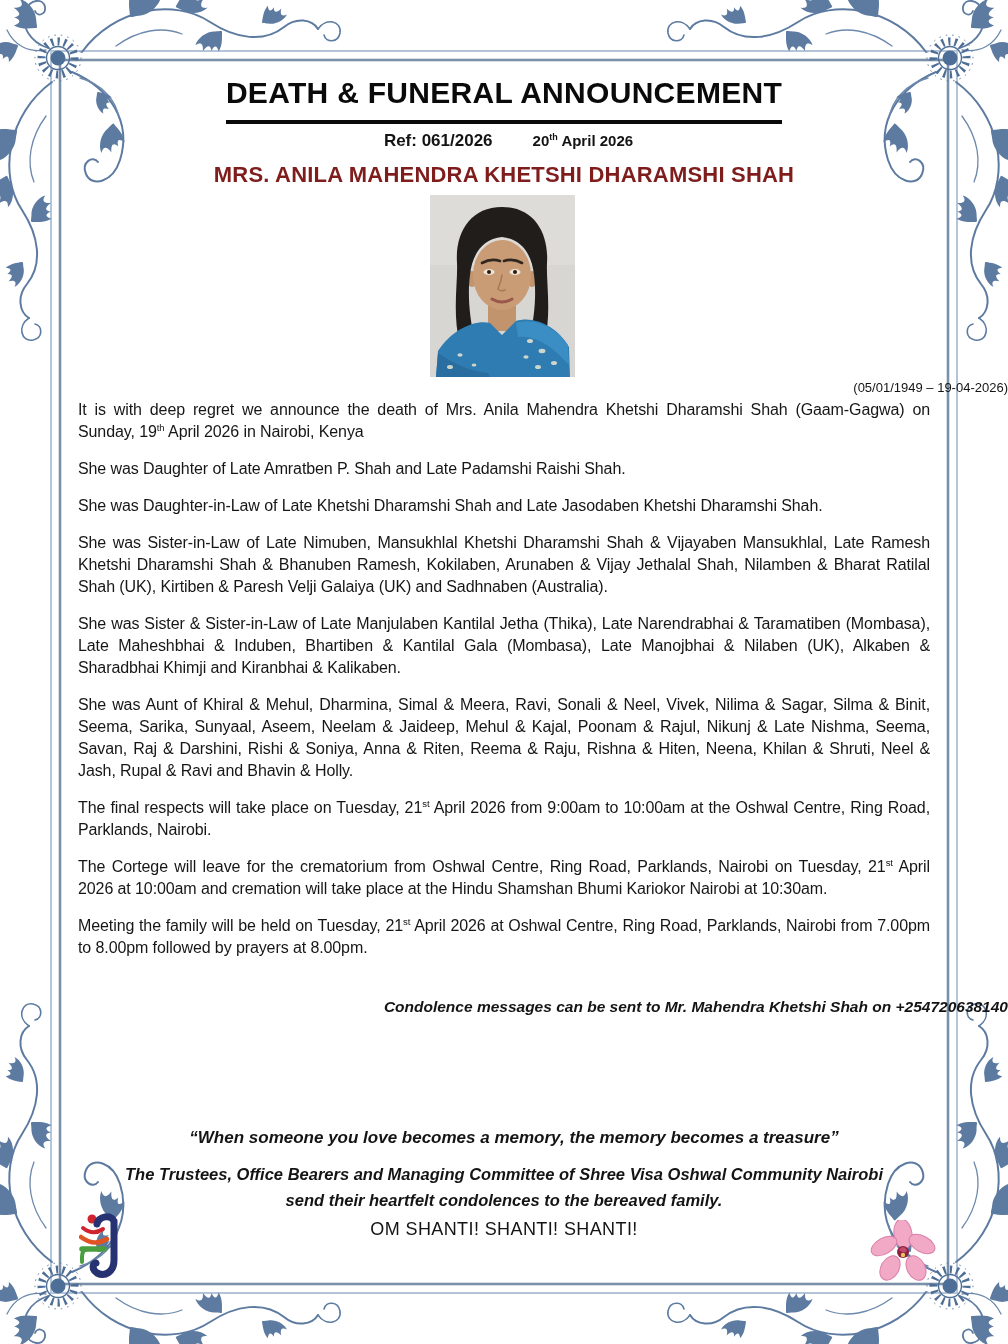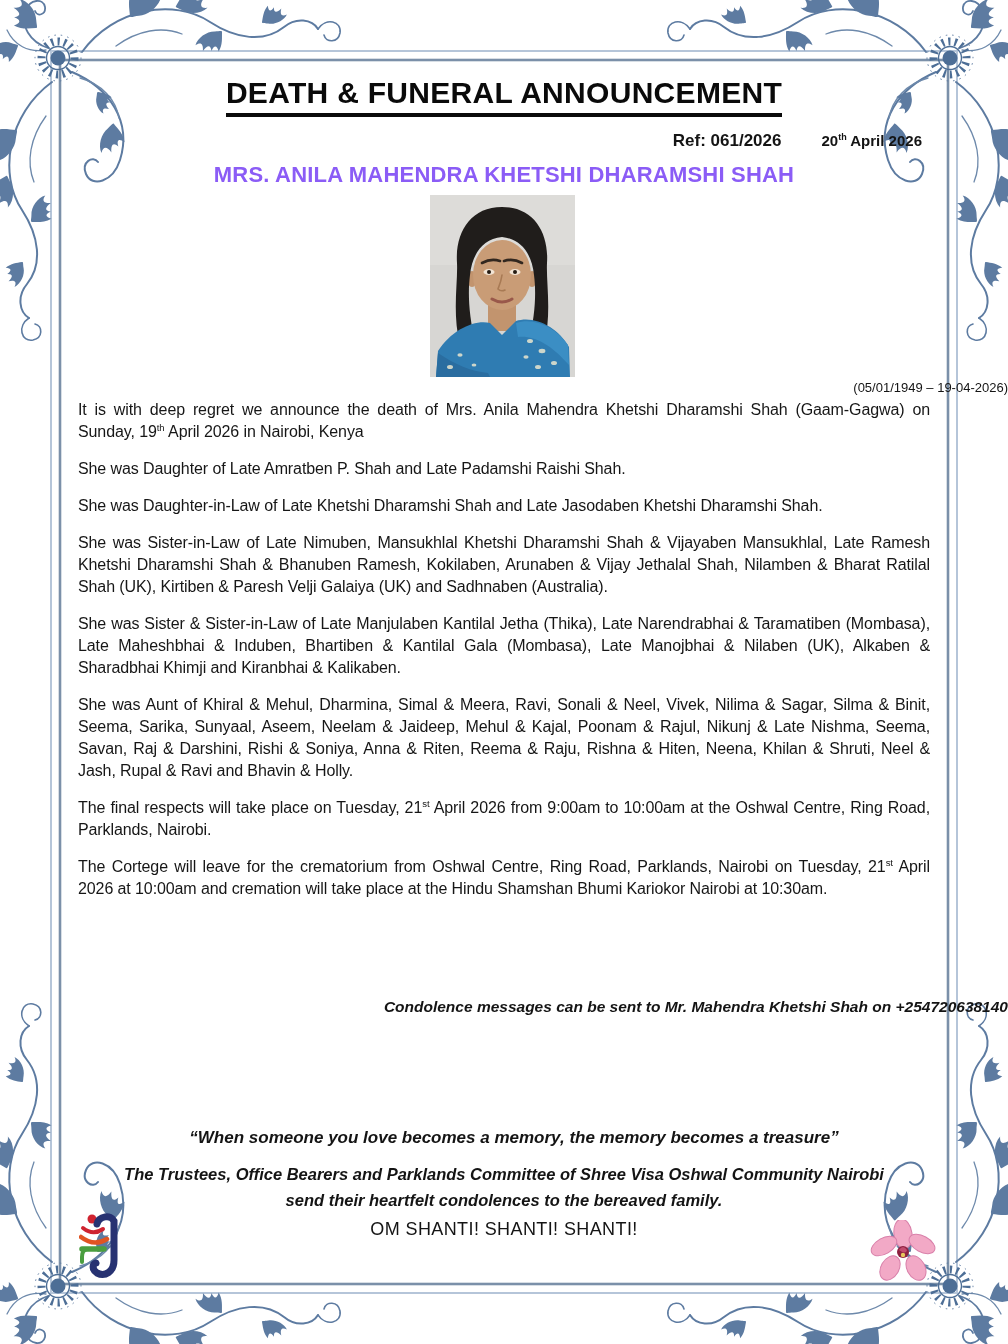--- a/index.html
+++ b/index.html
@@ -17,28 +17,28 @@
   .orn13{fill:none;stroke:#6d89ab;stroke-width:1.3;stroke-linecap:round;}
   #leafShape{fill:#5d7ba1;}
   .ros-fill{fill:#4d6e96;}
   .ros-ring{fill:none;stroke:#4d6e96;stroke-width:1.4;}
   .ros-spiky{fill:none;stroke:#4d6e96;stroke-width:8;stroke-dasharray:2.2 4.2;}
   .ros-dots{fill:none;stroke:#5d7ba1;stroke-width:1;stroke-dasharray:1.5 5;}
   
   .content{position:absolute;inset:0;z-index:2;}
   .title-wrap{position:absolute;top:76px;left:0;right:0;text-align:center;}
   .title{display:inline-block;font-size:30px;font-weight:bold;letter-spacing:.3px;
-         border-bottom:4px solid #0a0a0a;padding-bottom:3px;color:#0a0a0a;}
+         border-bottom:4px solid #0a0a0a;padding-bottom:10px;color:#0a0a0a;}
   .refdate{position:absolute;top:131px;left:95px;right:86px;display:flex;
-           justify-content:flex-end;align-items:baseline;font-weight:bold;gap:40px;}
+           justify-content:center;align-items:baseline;font-weight:bold;gap:40px;}
   .ref{font-size:17px;}
   .date{font-size:15px;}
   .date sup{font-size:60%;line-height:0;vertical-align:super;}
   .name{position:absolute;top:162px;left:0;right:0;text-align:center;
-        font-size:22px;font-weight:bold;letter-spacing:.2px;color:#8b5cf6;}
+        font-size:22px;font-weight:bold;letter-spacing:.2px;color:#7f1d1d;}
   .photo{position:absolute;left:430px;top:195px;width:145px;height:182px;}
   .caption{position:absolute;top:380px;left:0;right:0;text-align:right;font-size:13px;}
   .paras{position:absolute;top:399px;left:78px;width:852px;}
   .body-p{margin:0 0 15px 0;font-size:16px;line-height:22px;text-align:justify;
           letter-spacing:-.1px;color:#161616;}
   .body-p sup{font-size:60%;line-height:0;vertical-align:super;}
   .condolence{position:absolute;top:998px;left:0;right:0;text-align:right;
               font-size:15.5px;font-weight:bold;font-style:italic;}
   .quote{position:absolute;top:1128px;left:0;right:0;text-align:center;
          font-size:17px;font-weight:bold;font-style:italic;padding-left:20px;}
@@ -147,28 +147,29 @@
 
     <div class="paras">
         <p class="body-p"><span>It is with deep regret we announce the death of Mrs. Anila Mahendra Khetshi Dharamshi Shah (Gaam-Gagwa) on Sunday, 19</span><sup>th</sup><span> April 2026 in Nairobi, Kenya</span></p>
         <p class="body-p"><span>She was Daughter of Late Amratben P. Shah and Late Padamshi Raishi Shah.</span></p>
         <p class="body-p"><span>She was Daughter-in-Law of Late Khetshi Dharamshi Shah and Late Jasodaben Khetshi Dharamshi Shah.</span></p>
         <p class="body-p"><span>She was Sister-in-Law of Late Nimuben, Mansukhlal Khetshi Dharamshi Shah &amp; Vijayaben Mansukhlal, Late Ramesh Khetshi Dharamshi Shah &amp; Bhanuben Ramesh, Kokilaben, Arunaben &amp; Vijay Jethalal Shah, Nilamben &amp; Bharat Ratilal Shah (UK), Kirtiben &amp; Paresh Velji Galaiya (UK) and Sadhnaben (Australia).</span></p>
         <p class="body-p"><span>She was Sister &amp; Sister-in-Law of Late Manjulaben Kantilal Jetha (Thika), Late Narendrabhai &amp; Taramatiben (Mombasa), Late Maheshbhai &amp; Induben, Bhartiben &amp; Kantilal Gala (Mombasa), Late Manojbhai &amp; Nilaben (UK), Alkaben &amp; Sharadbhai Khimji and Kiranbhai &amp; Kalikaben.</span></p>
         <p class="body-p"><span>She was Aunt of Khiral &amp; Mehul, Dharmina, Simal &amp; Meera, Ravi, Sonali &amp; Neel, Vivek, Nilima &amp; Sagar, Silma &amp; Binit, Seema, Sarika, Sunyaal, Aseem, Neelam &amp; Jaideep, Mehul &amp; Kajal, Poonam &amp; Rajul, Nikunj &amp; Late Nishma, Seema, Savan, Raj &amp; Darshini, Rishi &amp; Soniya, Anna &amp; Riten, Reema &amp; Raju, Rishna &amp; Hiten, Neena, Khilan &amp; Shruti, Neel &amp; Jash, Rupal &amp; Ravi and Bhavin &amp; Holly.</span></p>
         <p class="body-p"><span>The final respects will take place on Tuesday, 21</span><sup>st</sup><span> April 2026 from 9:00am to 10:00am at the Oshwal Centre, Ring Road, Parklands, Nairobi.</span></p>
         <p class="body-p"><span>The Cortege will leave for the crematorium from Oshwal Centre, Ring Road, Parklands, Nairobi on Tuesday, 21</span><sup>st</sup><span> April 2026 at 10:00am and cremation will take place at the Hindu Shamshan Bhumi Kariokor Nairobi at 10:30am.</span></p>
+        <p class="body-p"><span>Meeting the family will be held on Tuesday, 21</span><sup>st</sup><span> April 2026 at Oshwal Centre, Ring Road, Parklands, Nairobi from 7.00pm to 8.00pm followed by prayers at 8.00pm.</span></p>
       </div>
 
     <div class="condolence">Condolence messages can be sent to Mr. Mahendra Khetshi Shah on +254720638140</div>
 
     <div class="quote">“When someone you love becomes a memory, the memory becomes a treasure”</div>
 
     <div class="committee">
-      <div>The Trustees, Office Bearers and Parklands Committee of Shree Visa Oshwal Community Nairobi</div>
+      <div>The Trustees, Office Bearers and Managing Committee of Shree Visa Oshwal Community Nairobi</div>
       <div>send their heartfelt condolences to the bereaved family.</div>
     </div>
 
     <div class="mantra">OM SHANTI! SHANTI! SHANTI!</div>
 
     <svg class="logo" viewBox="0 0 40 68" xmlns="http://www.w3.org/2000/svg" aria-hidden="true">
       <circle cx="13" cy="7" r="4.5" fill="#cf2330"></circle>
       <path d="M4,16 q10,8 20,1" stroke="#cf2330" stroke-width="4" fill="none" stroke-linecap="round"></path>
       <path d="M2,25 q13,10 26,2" stroke="#e05423" stroke-width="4.5" fill="none" stroke-linecap="round"></path>
       <path d="M3,37 h22" stroke="#4a9e3f" stroke-width="5.5" stroke-linecap="round"></path>

